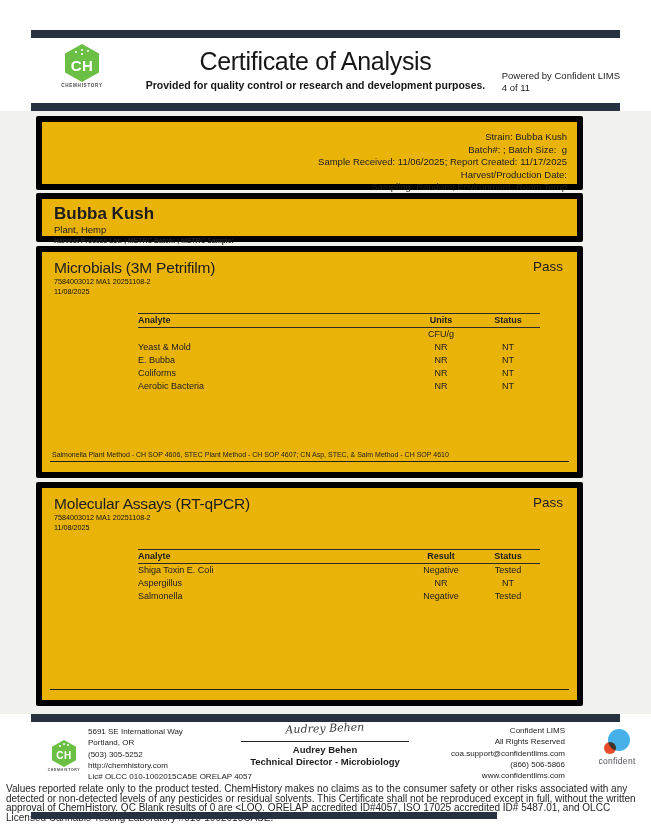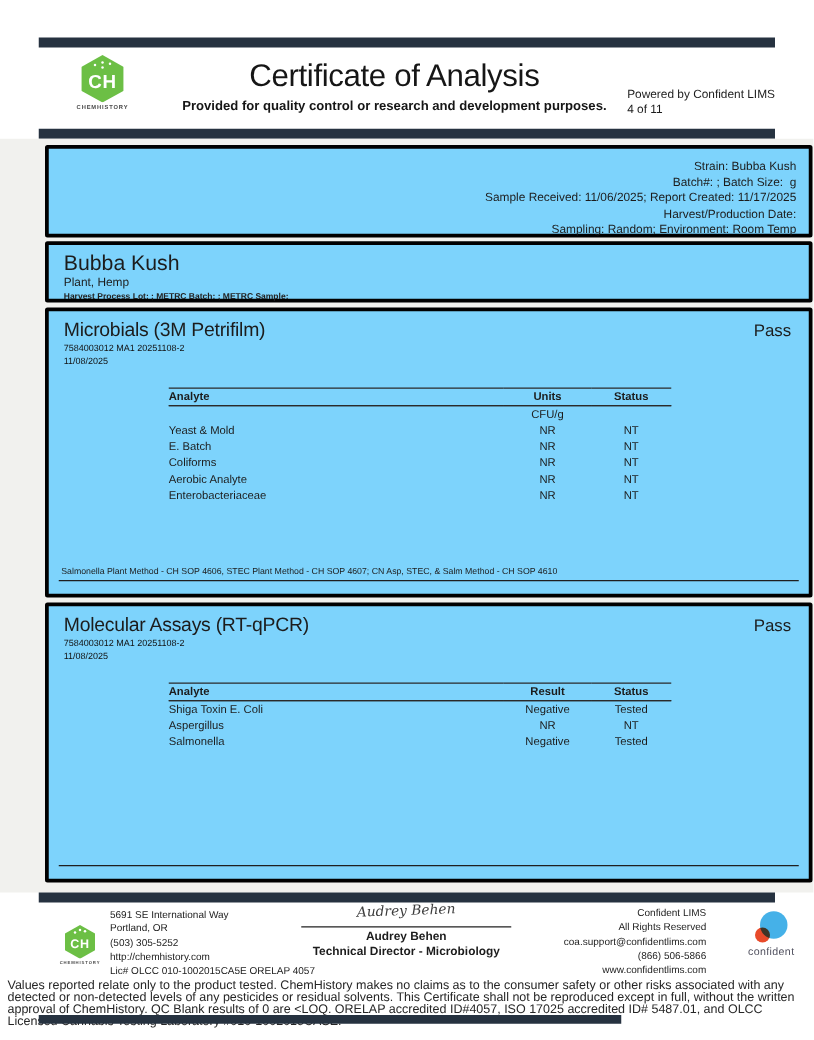--- a/index.html
+++ b/index.html
@@ -32,34 +32,34 @@
   .logo-brand { font-size:4.6px; font-weight:bold; letter-spacing:0.7px; color:#4a4a4a; margin-top:1px; }
 
   .hdr-center { position:absolute; left:110px; right:130px; top:46px; text-align:center; }
   .coa-title { font-size:25px; font-weight:normal; color:#161616; letter-spacing:-0.3px; line-height:30px; }
   .coa-subtitle { font-size:10.5px; font-weight:bold; color:#161616; margin-top:3px; }
 
   .hdr-right { position:absolute; right:31px; top:70px; text-align:left; font-size:9.5px; line-height:12px; color:#1c1c1c; }
 
   
   .content-bg { position:absolute; top:111px; left:0; width:651px; height:603px; background:#f1f1ee; }
-  .box { position:absolute; left:36px; width:614px; background:#7dd3fc; border:3px solid #000000; border-radius:2px; }
+  .box { position:absolute; left:36px; width:547px; background:#eab308; border:6px solid #000000; border-radius:2px; }
 
   .info-box { top:116px; height:74px; text-align:right; padding:9px 10px 0 0; }
   .info-box div { font-size:9.5px; line-height:12.6px; white-space:pre-wrap; }
 
   .sample-box { top:193px; height:49px; padding:4px 12px 0; }
-  .sample-name { font-size:17px; line-height:21px; font-weight:normal; }
+  .sample-name { font-size:17px; line-height:21px; font-weight:bold; }
   .sample-type { font-size:9.5px; line-height:12px; }
   .sample-meta { font-size:6.8px; line-height:9px; font-weight:bold; color:#222; }
 
   .section-box { padding:6px 12px 0; }
   .sec-0 { top:246px; height:232px; }
   .sec-1 { top:482px; height:224px; }
-  .sec-head { display:flex; justify-content:space-between; align-items:center; }
+  .sec-head { display:flex; justify-content:space-between; align-items:flex-start; }
   .sec-title { font-size:15.5px; font-weight:normal; line-height:19px; letter-spacing:-0.2px; }
   .sec-status { font-size:13.5px; line-height:18px; padding-right:2px; }
   .sec-id, .sec-date { font-size:7.2px; line-height:10px; color:#111; }
 
   table.analyte-table { border-collapse:collapse; width:402px; margin:16px 0 0 84px; font-size:9px; }
   .analyte-table th {
     font-weight:bold; text-align:left; padding:0 0 1px;
     border-top:1.3px solid #2a2a2a; border-bottom:1.3px solid #2a2a2a; line-height:12px;
   }
   .analyte-table th.num, .analyte-table td.num { text-align:center; }
@@ -166,36 +166,31 @@
             <td></td>
             <td class="num">CFU/g</td>
             <td class="num"></td>
           </tr>
           <tr>
             <td>Yeast &amp; Mold</td>
             <td class="num">NR</td>
             <td class="num">NT</td>
           </tr>
           <tr>
-            <td>E. Batch</td>
+            <td>E. Bubba</td>
             <td class="num">NR</td>
             <td class="num">NT</td>
           </tr>
           <tr>
             <td>Coliforms</td>
             <td class="num">NR</td>
             <td class="num">NT</td>
           </tr>
           <tr>
-            <td>Aerobic Analyte</td>
-            <td class="num">NR</td>
-            <td class="num">NT</td>
-          </tr>
-          <tr>
-            <td>Enterobacteriaceae</td>
+            <td>Aerobic Bacteria</td>
             <td class="num">NR</td>
             <td class="num">NT</td>
           </tr>
         </tbody>
     </table>
     <div class="footnote">Salmonella Plant Method - CH SOP 4606, STEC Plant Method - CH SOP 4607; CN Asp, STEC, &amp; Salm Method - CH SOP 4610</div>
   </div>
 
   <div class="box section-box sec-1">
     <div class="sec-head">

